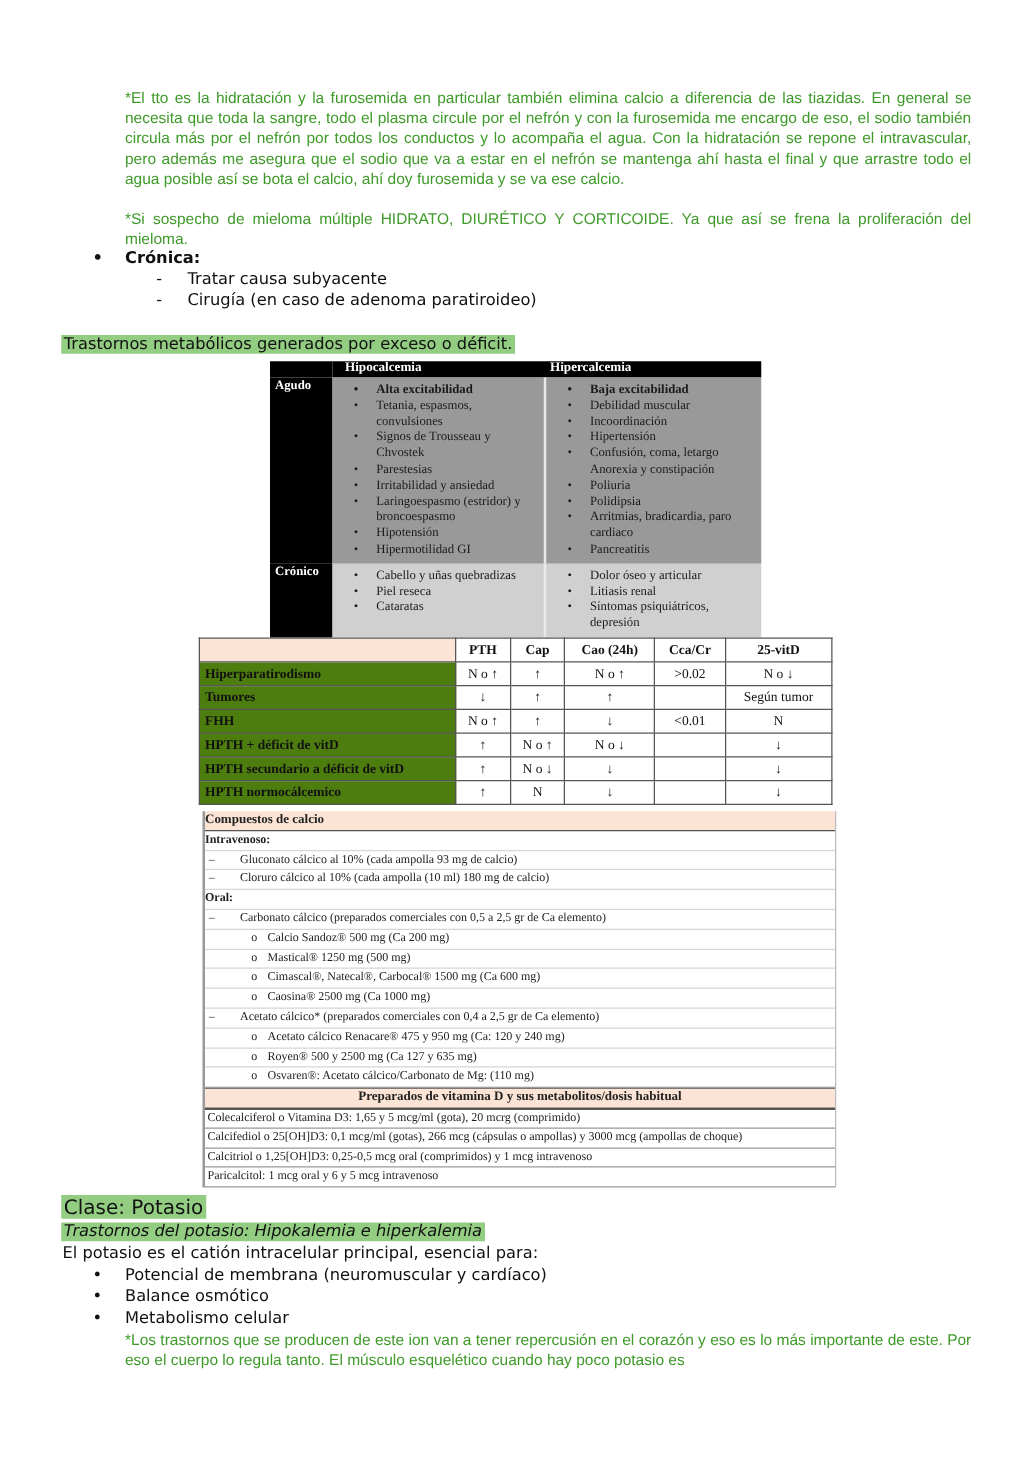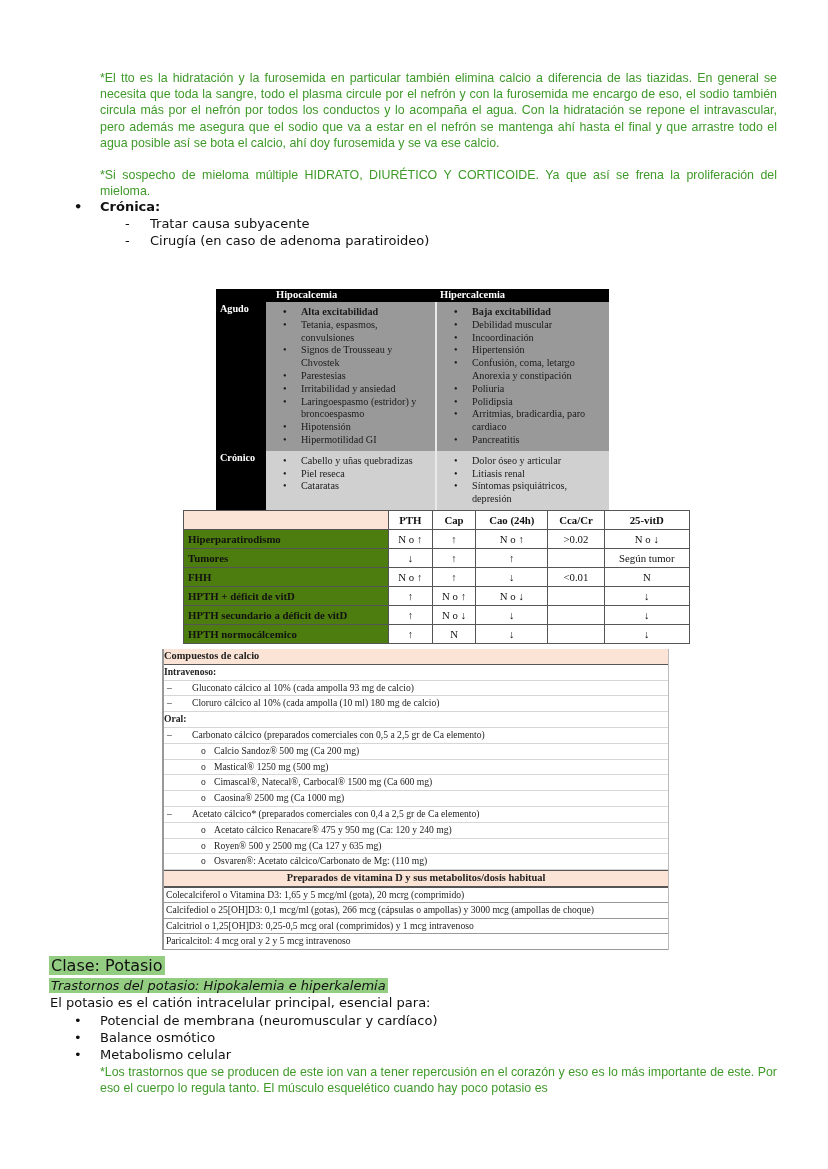--- a/index.html
+++ b/index.html
@@ -28,21 +28,21 @@
   .t1 .rowhead { background: #000; color: #fff; font-weight: bold; width: 44px; padding-left: 4px; }
   .t1 .acute { background: #999999; }
   .t1 .chronic { background: #d0d0d0; }
   .t1 td.sep { border-left: 2px solid #e8e8e8; }
   .t1 ul { margin: 3px; padding-left: 30px; list-style: none; }
   .t1 li { position: relative; }
   .t1 li::before { content: "•"; position: absolute; left: -18px; }
 
   
   .t2 { position: absolute; left: 159px; top: 510px; width: 507px; border-collapse: collapse;
-        font-family: "Liberation Serif", serif; font-size: 10.8px; color: #111; margin-left: 24px; }
+        font-family: "Liberation Serif", serif; font-size: 10.8px; color: #111; }
   .t2 td, .t2 th { border: 1px solid #555; height: 18px; padding: 0 4px; text-align: center; }
   .t2 th { font-weight: bold; }
   .t2 .lab { background: #4d7c0f; text-align: left; font-weight: bold; width: 196px; }
   .t2 .corner { background: #fbe4d5; }
 
   
   .t3 { position: absolute; left: 162px; top: 649px; width: 504px;
         font-family: "Liberation Serif", serif; font-size: 9.6px; color: #222; border-left: 2px solid #999; border-right: 1px solid #bbb; }
   .t3 .r { border-bottom: 1px solid #d6d6d6; height: 14.8px; line-height: 14.8px; position: relative; white-space: nowrap; }
   .t3 .title { background: #fbe4d5; font-weight: bold; font-size: 10.4px; border-bottom: 1px solid #555; }
@@ -68,20 +68,23 @@
   </div>
   <div class="bullet-row" style="left:125px; top:216px;">
     <span>-</span>
     <span style="position:absolute; left:25px; white-space:nowrap;">Tratar causa subyacente</span>
   </div>
   <div class="bullet-row" style="left:125px; top:233px;">
     <span>-</span>
     <span style="position:absolute; left:25px; white-space:nowrap;">Cirugía (en caso de adenoma paratiroideo)</span>
   </div>
 
+  <div class="sans" style="position:absolute; left:49px; top:268px; font-size:13px;">
+    <span class="hl">Trastornos metabólicos generados por exceso o déficit.</span>
+  </div>
 
   <table class="t1">
     <tbody>
         <tr>
       <th style="width:44px;"></th>
       <th style="padding-left:10px;">Hipocalcemia</th>
       <th style="padding-left:4px;">Hipercalcemia</th>
     </tr>
     <tr>
       <td class="rowhead">Agudo</td>
@@ -204,21 +207,21 @@
     <div class="r l2"><span class="mk">o</span><span>Cimascal®, Natecal®, Carbocal® 1500 mg (Ca 600 mg)</span></div>
     <div class="r l2"><span class="mk">o</span><span>Caosina® 2500 mg (Ca 1000 mg)</span></div>
     <div class="r l1"><span class="mk">–</span><span>Acetato cálcico* (preparados comerciales con 0,4 a 2,5 gr de Ca elemento)</span></div>
     <div class="r l2"><span class="mk">o</span><span>Acetato cálcico Renacare® 475 y 950 mg (Ca: 120 y 240 mg)</span></div>
     <div class="r l2"><span class="mk">o</span><span>Royen® 500 y 2500 mg (Ca 127 y 635 mg)</span></div>
     <div class="r l2"><span class="mk">o</span><span>Osvaren®: Acetato cálcico/Carbonato de Mg: (110 mg)</span></div>
     <div class="r title2">Preparados de vitamina D y sus metabolitos/dosis habitual</div>
     <div class="r plain">Colecalciferol o Vitamina D3: 1,65 y 5 mcg/ml (gota), 20 mcrg (comprimido)</div>
     <div class="r plain">Calcifediol o 25[OH]D3: 0,1 mcg/ml (gotas), 266 mcg (cápsulas o ampollas) y 3000 mcg (ampollas de choque)</div>
     <div class="r plain">Calcitriol o 1,25[OH]D3: 0,25-0,5 mcg oral (comprimidos) y 1 mcg intravenoso</div>
-    <div class="r plain">Paricalcitol: 4 mcg oral y 2 y 5 mcg intravenoso</div>
+    <div class="r plain">Paricalcitol: 1 mcg oral y 6 y 5 mcg intravenoso</div>
   </div>
 
   <div class="sans" style="position:absolute; left:49px; top:956px; font-size:16px;">
     <span class="hl">Clase: Potasio</span>
   </div>
   <div class="sans" style="position:absolute; left:49px; top:978px; font-size:13px;font-style:italic;">
     <span class="hl">Trastornos del potasio: Hipokalemia e hiperkalemia</span>
   </div>
   <div class="sans" style="position:absolute; left:50px; top:995px; font-size:13px; white-space:nowrap;">El potasio es el catión intracelular principal, esencial para:</div>
 

